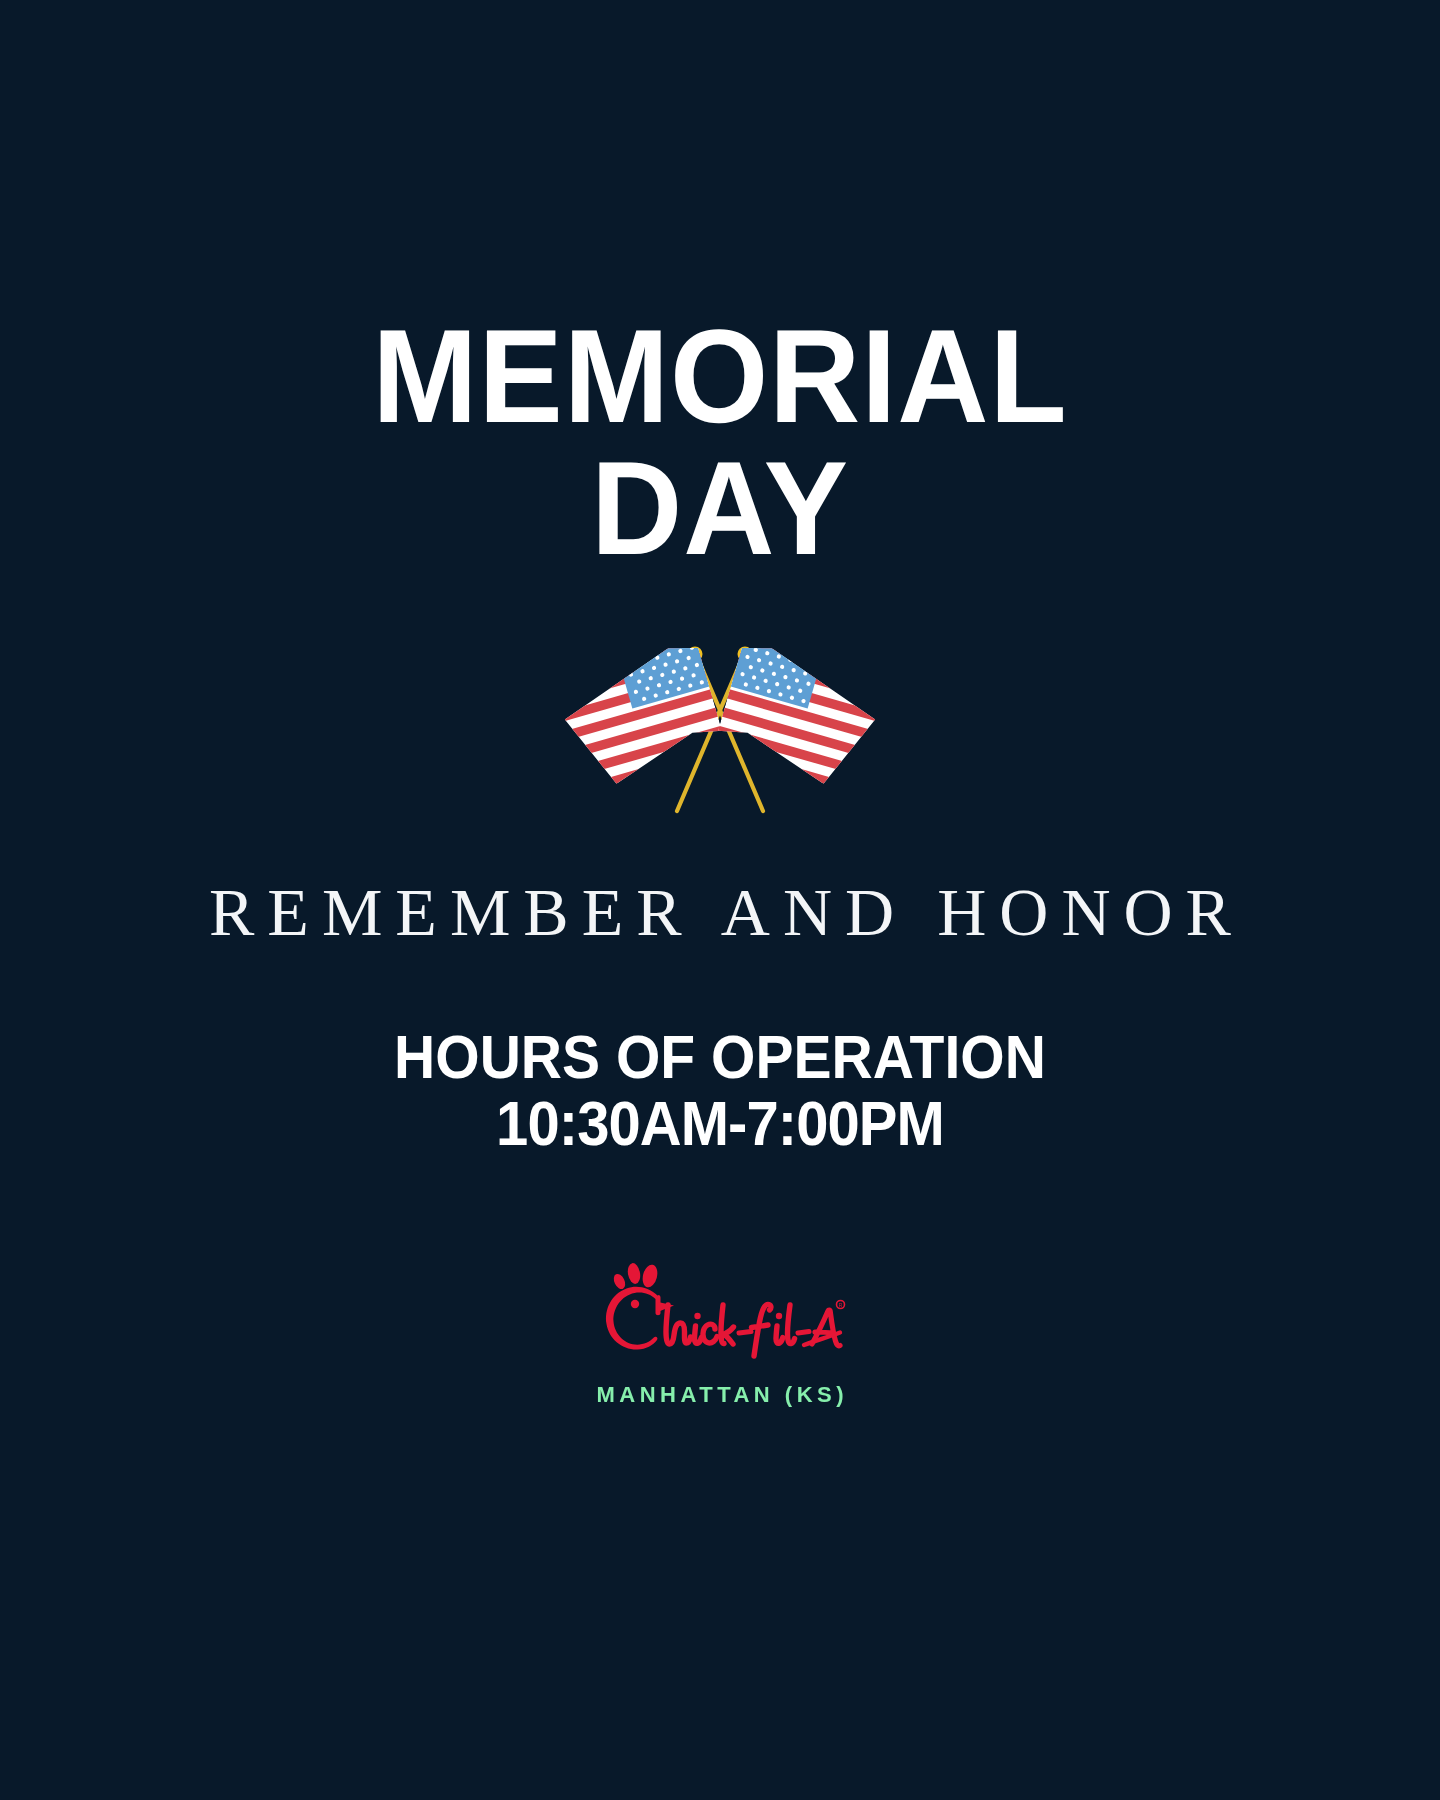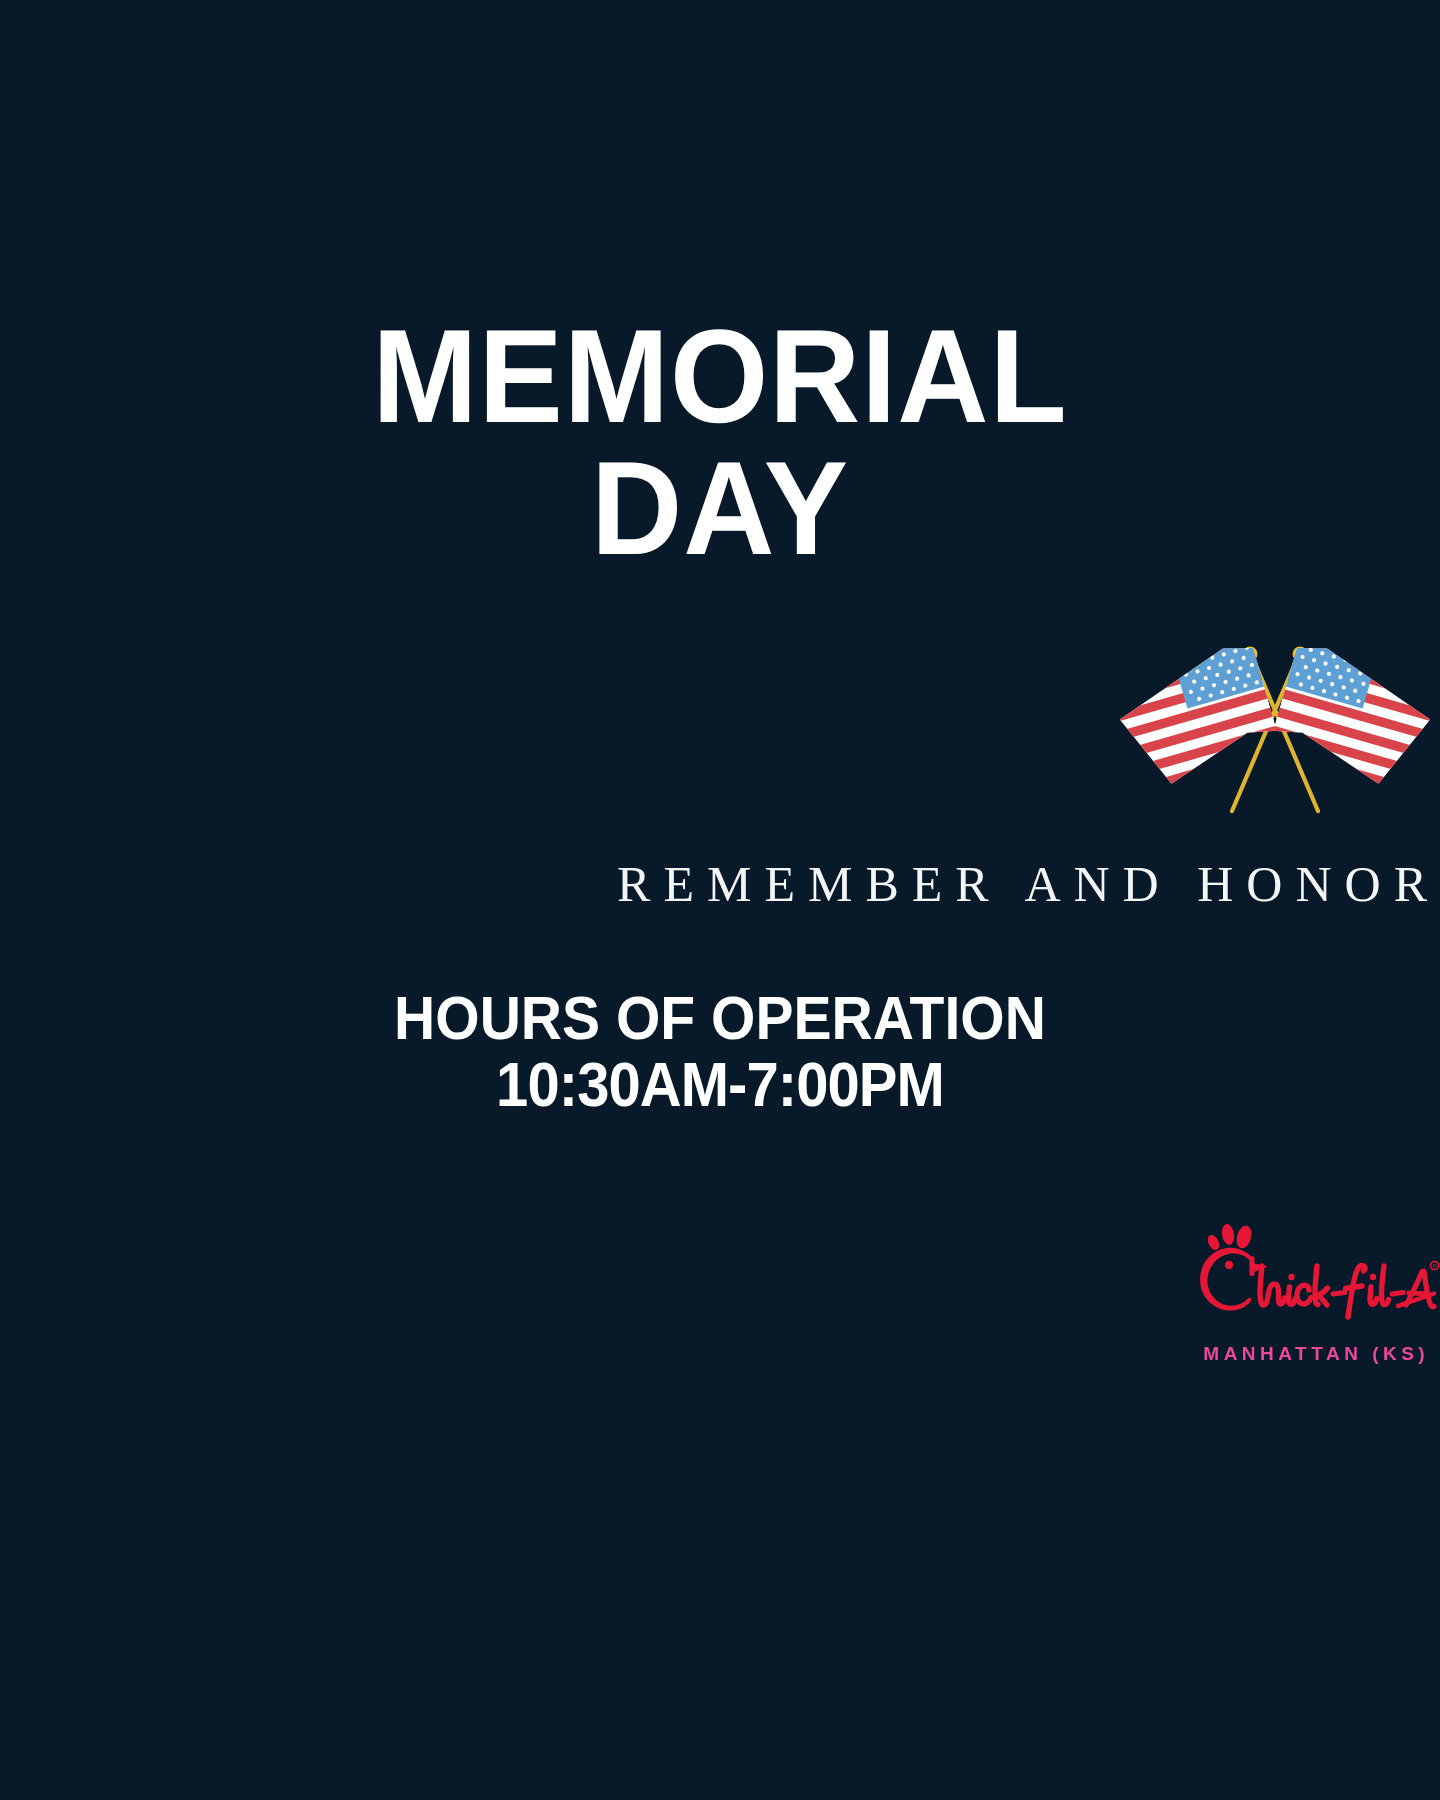--- a/index.html
+++ b/index.html
@@ -8,21 +8,21 @@
     background:#08192a;
     font-family:"Liberation Sans", sans-serif;
     overflow:hidden;
   }
   #poster {
     position:relative;
     width:1440px; height:1300px;
     background:#08192a;
     display:flex;
     flex-direction:column;
-    align-items:flex-end;
+    align-items:center;
   }
 
   
   .title-block {
     margin-top:316px;
     text-align:center;
     width:100%;
   }
   .title-line {
     display:block;
@@ -42,25 +42,25 @@
   .flags-wrap {
     margin-top:58px;
     width:330px;
     height:200px;
     position:relative;
   }
   .flags-wrap svg { display:block; width:330px; height:200px; }
 
   
   .tagline {
-    margin-top:26px;
+    margin-top:44px;
     color:#f3f5f7;
     font-family:"Liberation Serif", serif;
     font-weight:400;
-    font-size:50px;
+    font-size:68px;
     letter-spacing:13px;
     text-indent:13px;
     white-space:nowrap;
   }
 
   
   .divider {
     margin-top:44px;
     width:1067px;
     height:3px;
@@ -89,24 +89,24 @@
   
   .logo-block {
     margin-top:104px;
     display:flex;
     flex-direction:column;
     align-items:center;
   }
   .logo-mark { width:252px; height:112px; display:block; }
   .logo-sub {
     margin-top:9px;
-    color:#ec4899;
+    color:#86efac;
     font-family:"Liberation Sans", sans-serif;
     font-weight:700;
-    font-size:19px;
+    font-size:22px;
     letter-spacing:4.5px;
     text-indent:4.5px;
     white-space:nowrap;
   }
 </style>
 </head>
 <body>
 
 <div id="poster">
 

